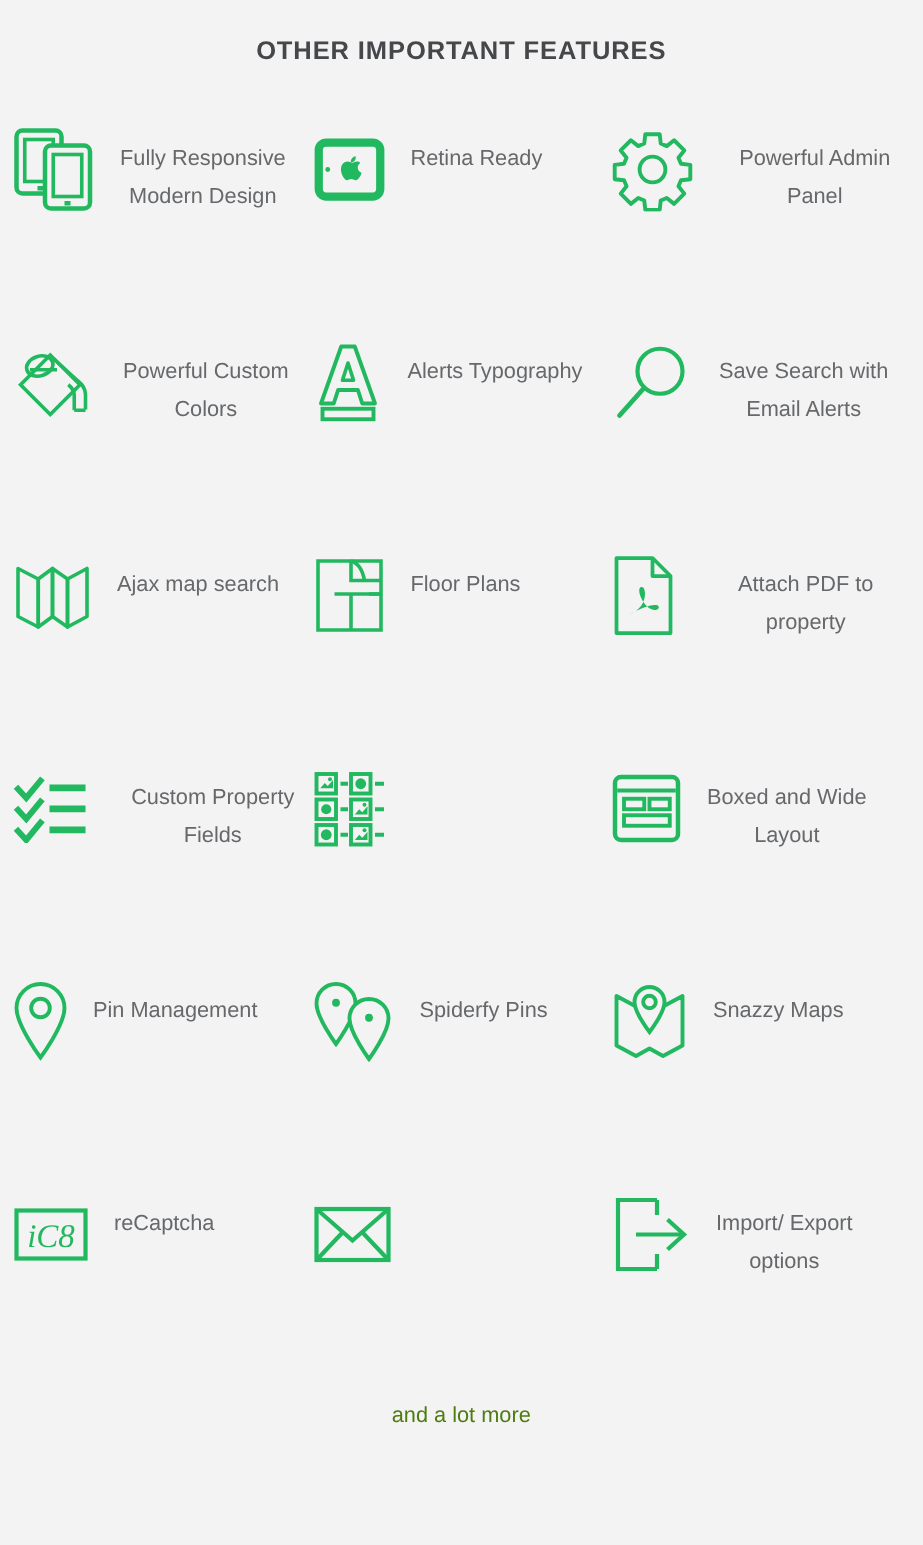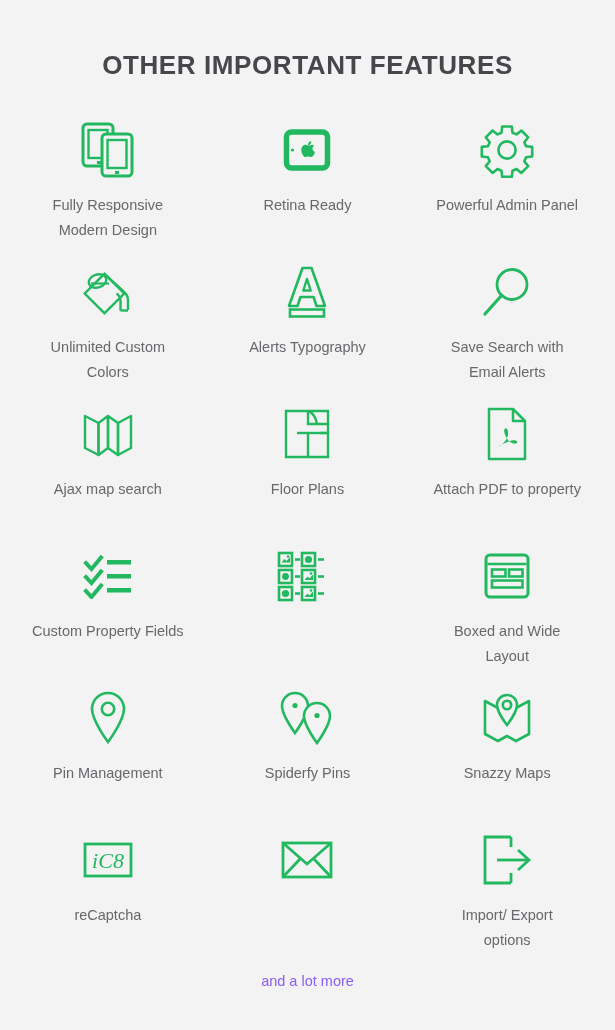--- a/index.html
+++ b/index.html
@@ -15,66 +15,66 @@
   }
   .page {
     width: 615px;
     height: 1030px;
     background: #f3f3f3;
     position: relative;
     box-sizing: border-box;
   }
   .section-title {
     text-align: center;
-    font-size: 26px;
+    font-size: 17px;
     font-weight: bold;
     letter-spacing: 0.6px;
     color: #45474a;
     margin: 0;
-    padding-top: 50px;
+    padding-top: 24px;
     font-family: "Liberation Sans", sans-serif;
   }
   .grid {
     margin-top: 34px;
     display: grid;
     grid-template-columns: repeat(3, 1fr);
     row-gap: 0px;
     column-gap: 0px;
     padding: 0 8px;
     box-sizing: border-box;
   }
   .feature {
     height: 142px;
     display: flex;
-    flex-direction: column;
-    align-items: center;
+    flex-direction: row;
     justify-content: flex-start;
     box-sizing: border-box;
     padding-top: 4px;
+    gap: 16px;
   }
   .icon-wrap {
     height: 62px;
     display: flex;
     align-items: center;
     justify-content: center;
   }
   .feature-label {
     margin-top: 12px;
     text-align: center;
     font-size: 14.5px;
     line-height: 25px;
     color: #66686b;
     max-width: 175px;
     font-family: "Liberation Sans", sans-serif;
     white-space: pre-line;
   }
   .footer-note {
     text-align: center;
     font-size: 14.5px;
-    color: #8b5cf6;
+    color: #4d7c0f;
     margin-top: 6px;
     font-family: "Liberation Sans", sans-serif;
   }
   svg { display: block; }
 </style>
 </head>
 <body>
 
 <div class="page">
 
@@ -123,21 +123,21 @@
       <div class="icon-wrap">
         <svg width="58" height="52" viewBox="0 0 58 52">
           <rect x="11.5" y="13.5" width="28" height="28" transform="rotate(45 25.5 27.5)" fill="none" stroke="#22b85f" stroke-width="2.4"></rect>
           <ellipse cx="18.5" cy="15" rx="9" ry="6.5" transform="rotate(-18 18.5 15)" fill="none" stroke="#22b85f" stroke-width="2.4"></ellipse>
           <path d="M27 9.5 L44 25 q5 4 5 9 v10" fill="none" stroke="#22b85f" stroke-width="2.4"></path>
           <path d="M41.5 44.5 v-10 q0-4 -4-7" fill="none" stroke="#22b85f" stroke-width="2.4"></path>
           <path d="M41.5 44.5 h7.5" fill="none" stroke="#22b85f" stroke-width="2.4"></path>
           <path d="M12 17.5 h18" fill="none" stroke="#22b85f" stroke-width="2.2"></path>
         </svg>
       </div>
-      <div class="feature-label">Unlimited Custom
+      <div class="feature-label">Powerful Custom
 Colors</div>
     </div>
 
     <div class="feature">
       <div class="icon-wrap">
         <svg width="48" height="56" viewBox="0 0 48 56">
           <path d="M19.5 4 h9 l13.5 38 h-8.5 l-2.9-9 h-13.2 l-2.9 9 h-8.5z" fill="none" stroke="#22b85f" stroke-width="2.6" stroke-linejoin="round"></path>
           <path d="M20.3 26.5 h7.4 L24 15z" fill="none" stroke="#22b85f" stroke-width="2.4" stroke-linejoin="round"></path>
           <rect x="7" y="45.5" width="34" height="7" fill="none" stroke="#22b85f" stroke-width="2.6"></rect>
         </svg>

